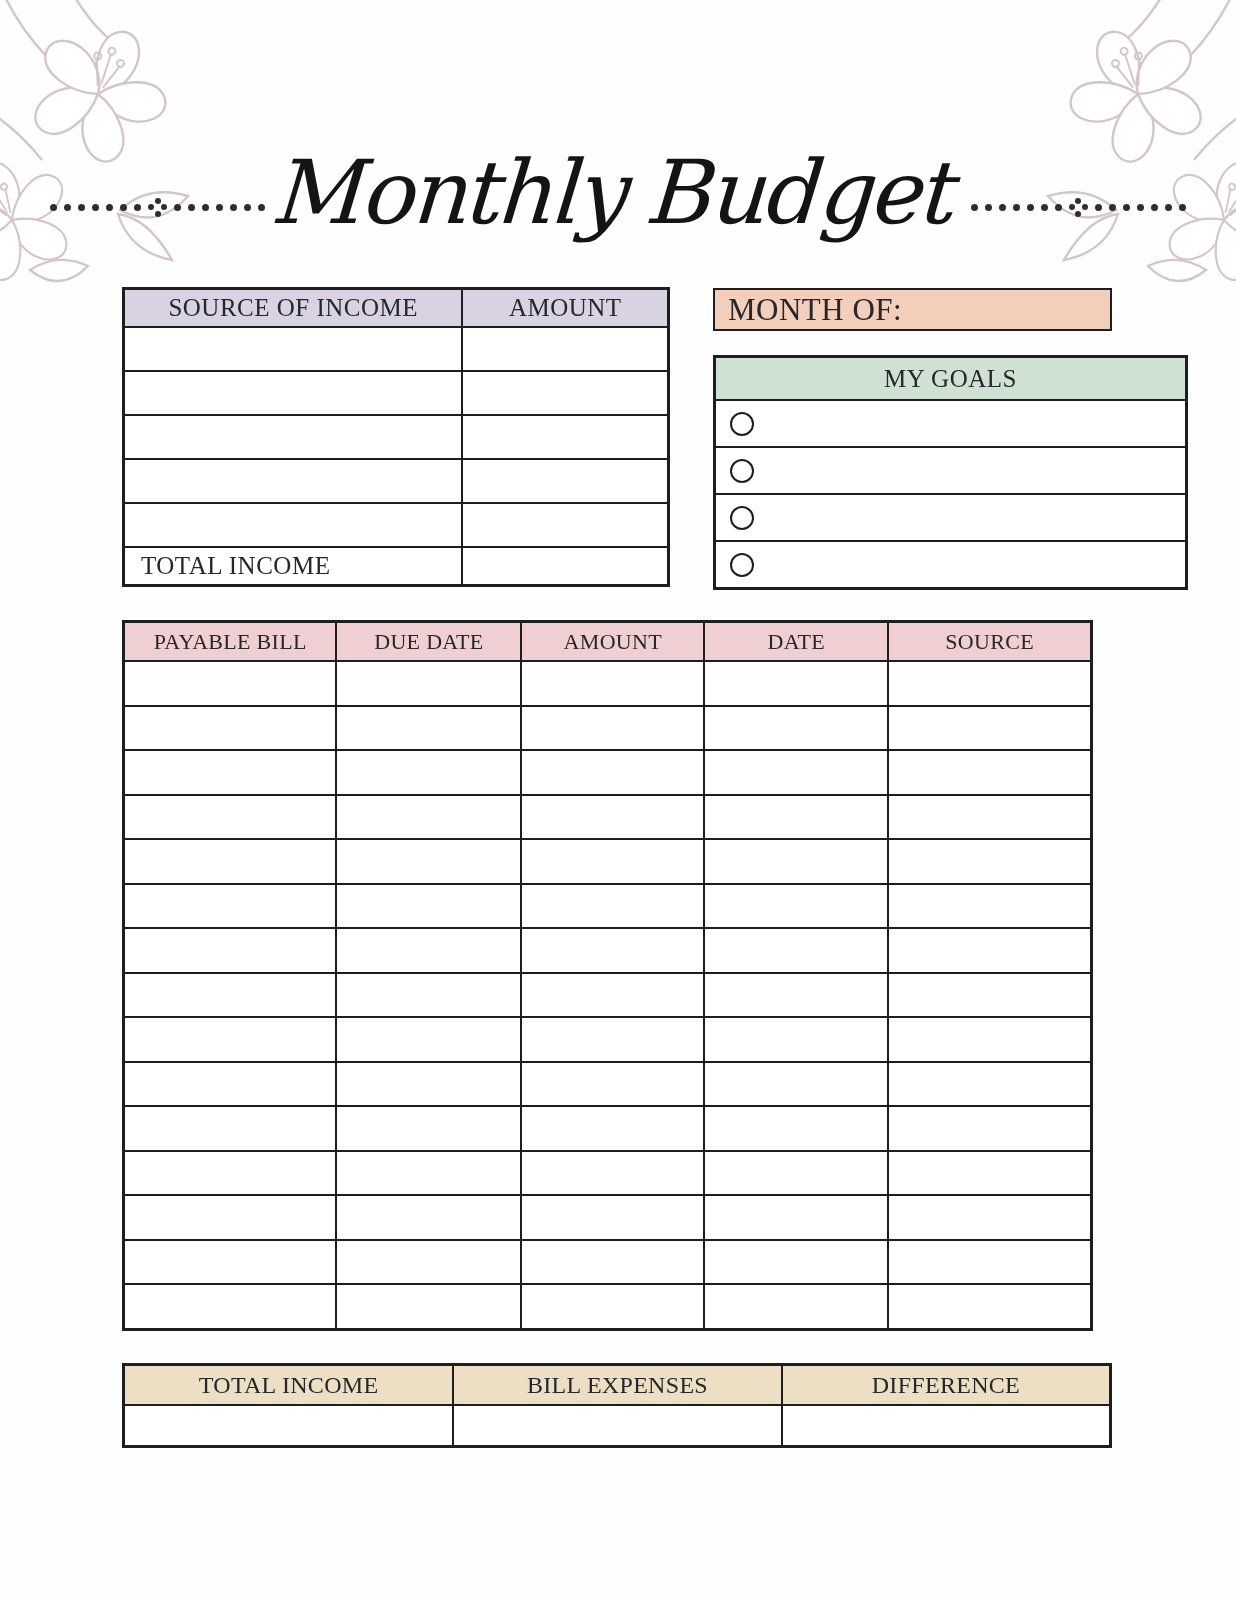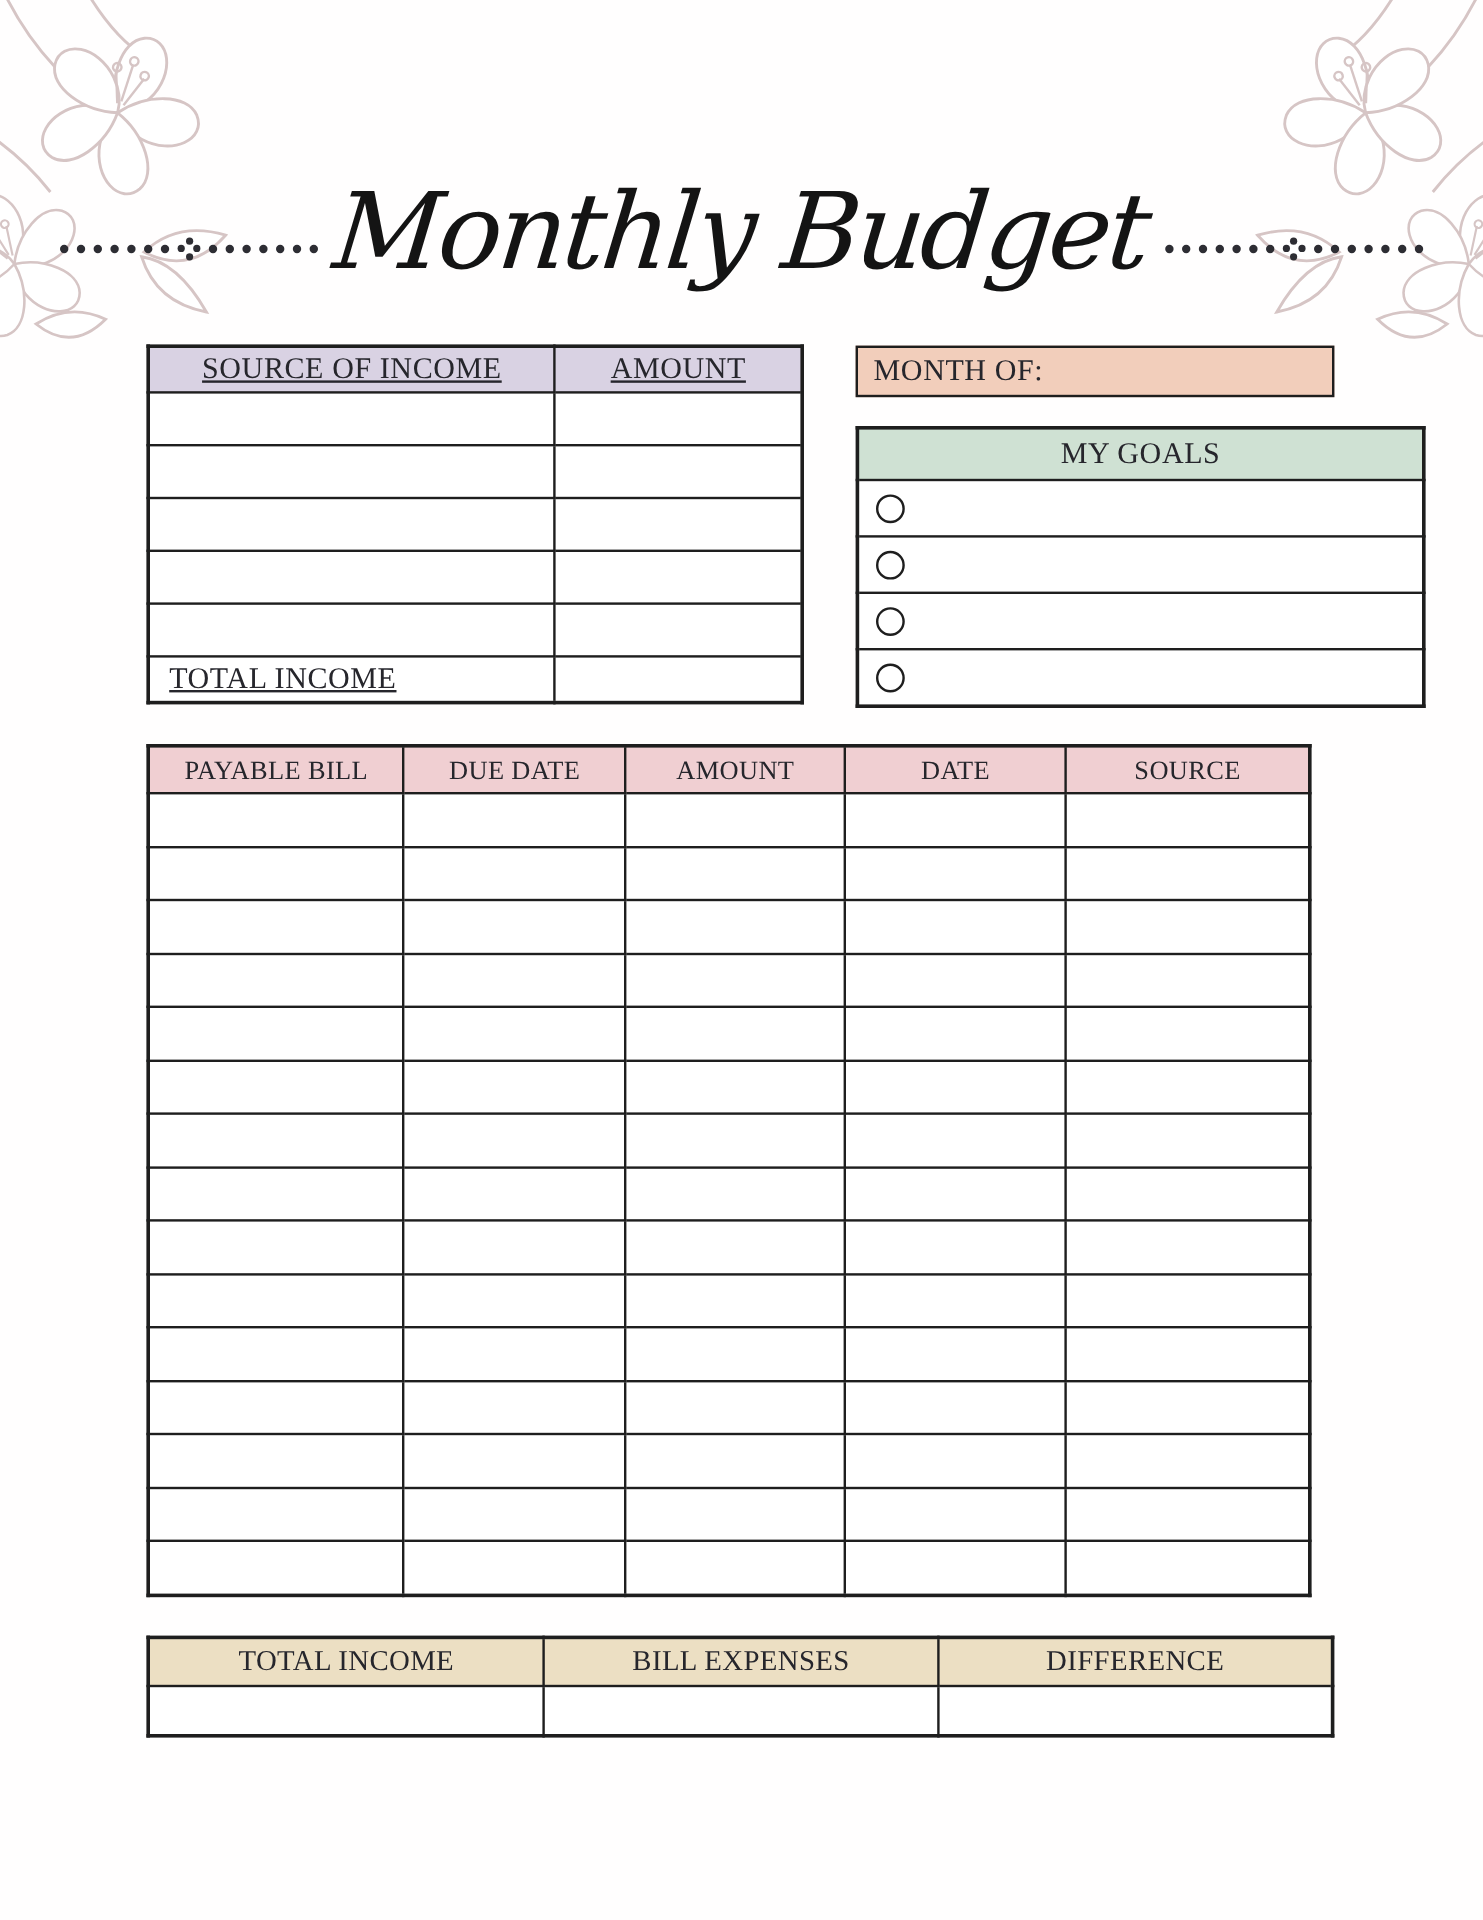--- a/index.html
+++ b/index.html
@@ -33,32 +33,32 @@
   .mini.l { left:0; top:6.5px; } .mini.r { right:0; top:6.5px; }
 
   
   table.tbl { border-collapse:collapse; table-layout:fixed; position:absolute; background:#fff; }
   table.tbl, table.tbl th, table.tbl td { border:2px solid #1e1e1e; }
   table.tbl { border-width:3px; }
   table.tbl th { font-weight:normal; text-align:center; padding:0; }
   table.tbl td { padding:0; }
 
   
-  .income-tbl { left:122px; top:287px; width:548px;text-decoration:underline; }
+  .income-tbl { left:122px; top:287px; width:548px; }
   .income-tbl th { height:36px; font-size:25px; background:var(--income_header_bg, #d9d2e3); letter-spacing:0.5px; }
   .income-tbl td { height:42px; }
   .income-tbl tr.total-row td { height:36px; }
   .income-tbl td.label-cell { font-size:25px; padding-left:16px; letter-spacing:0.5px; }
 
   
   .month-of {
     position:absolute; left:713px; top:288px; width:399px; height:43px;
     box-sizing:border-box; background:var(--month_of_bg, #f2cebb);
     border:2.5px solid #1e1e1e; display:flex; align-items:center;
-    font-size:25px; padding-left:13px; letter-spacing:0.5px;
+    font-size:31px; padding-left:13px; letter-spacing:0.5px;
   }
   .month-of .value { flex:1; height:100%; }
 
   
   .goals-tbl { left:713px; top:355px; width:475px; }
   .goals-tbl th { height:41px; font-size:25px; background:var(--goals_header_bg, #cfe1d3); letter-spacing:0.5px; }
   .goals-tbl td { height:45px; vertical-align:middle; }
   .circle-bullet {
     display:inline-block; width:20px; height:20px; border:2.2px solid #1e1e1e;
     border-radius:50%; margin-left:14px; vertical-align:middle; background:#fff;

